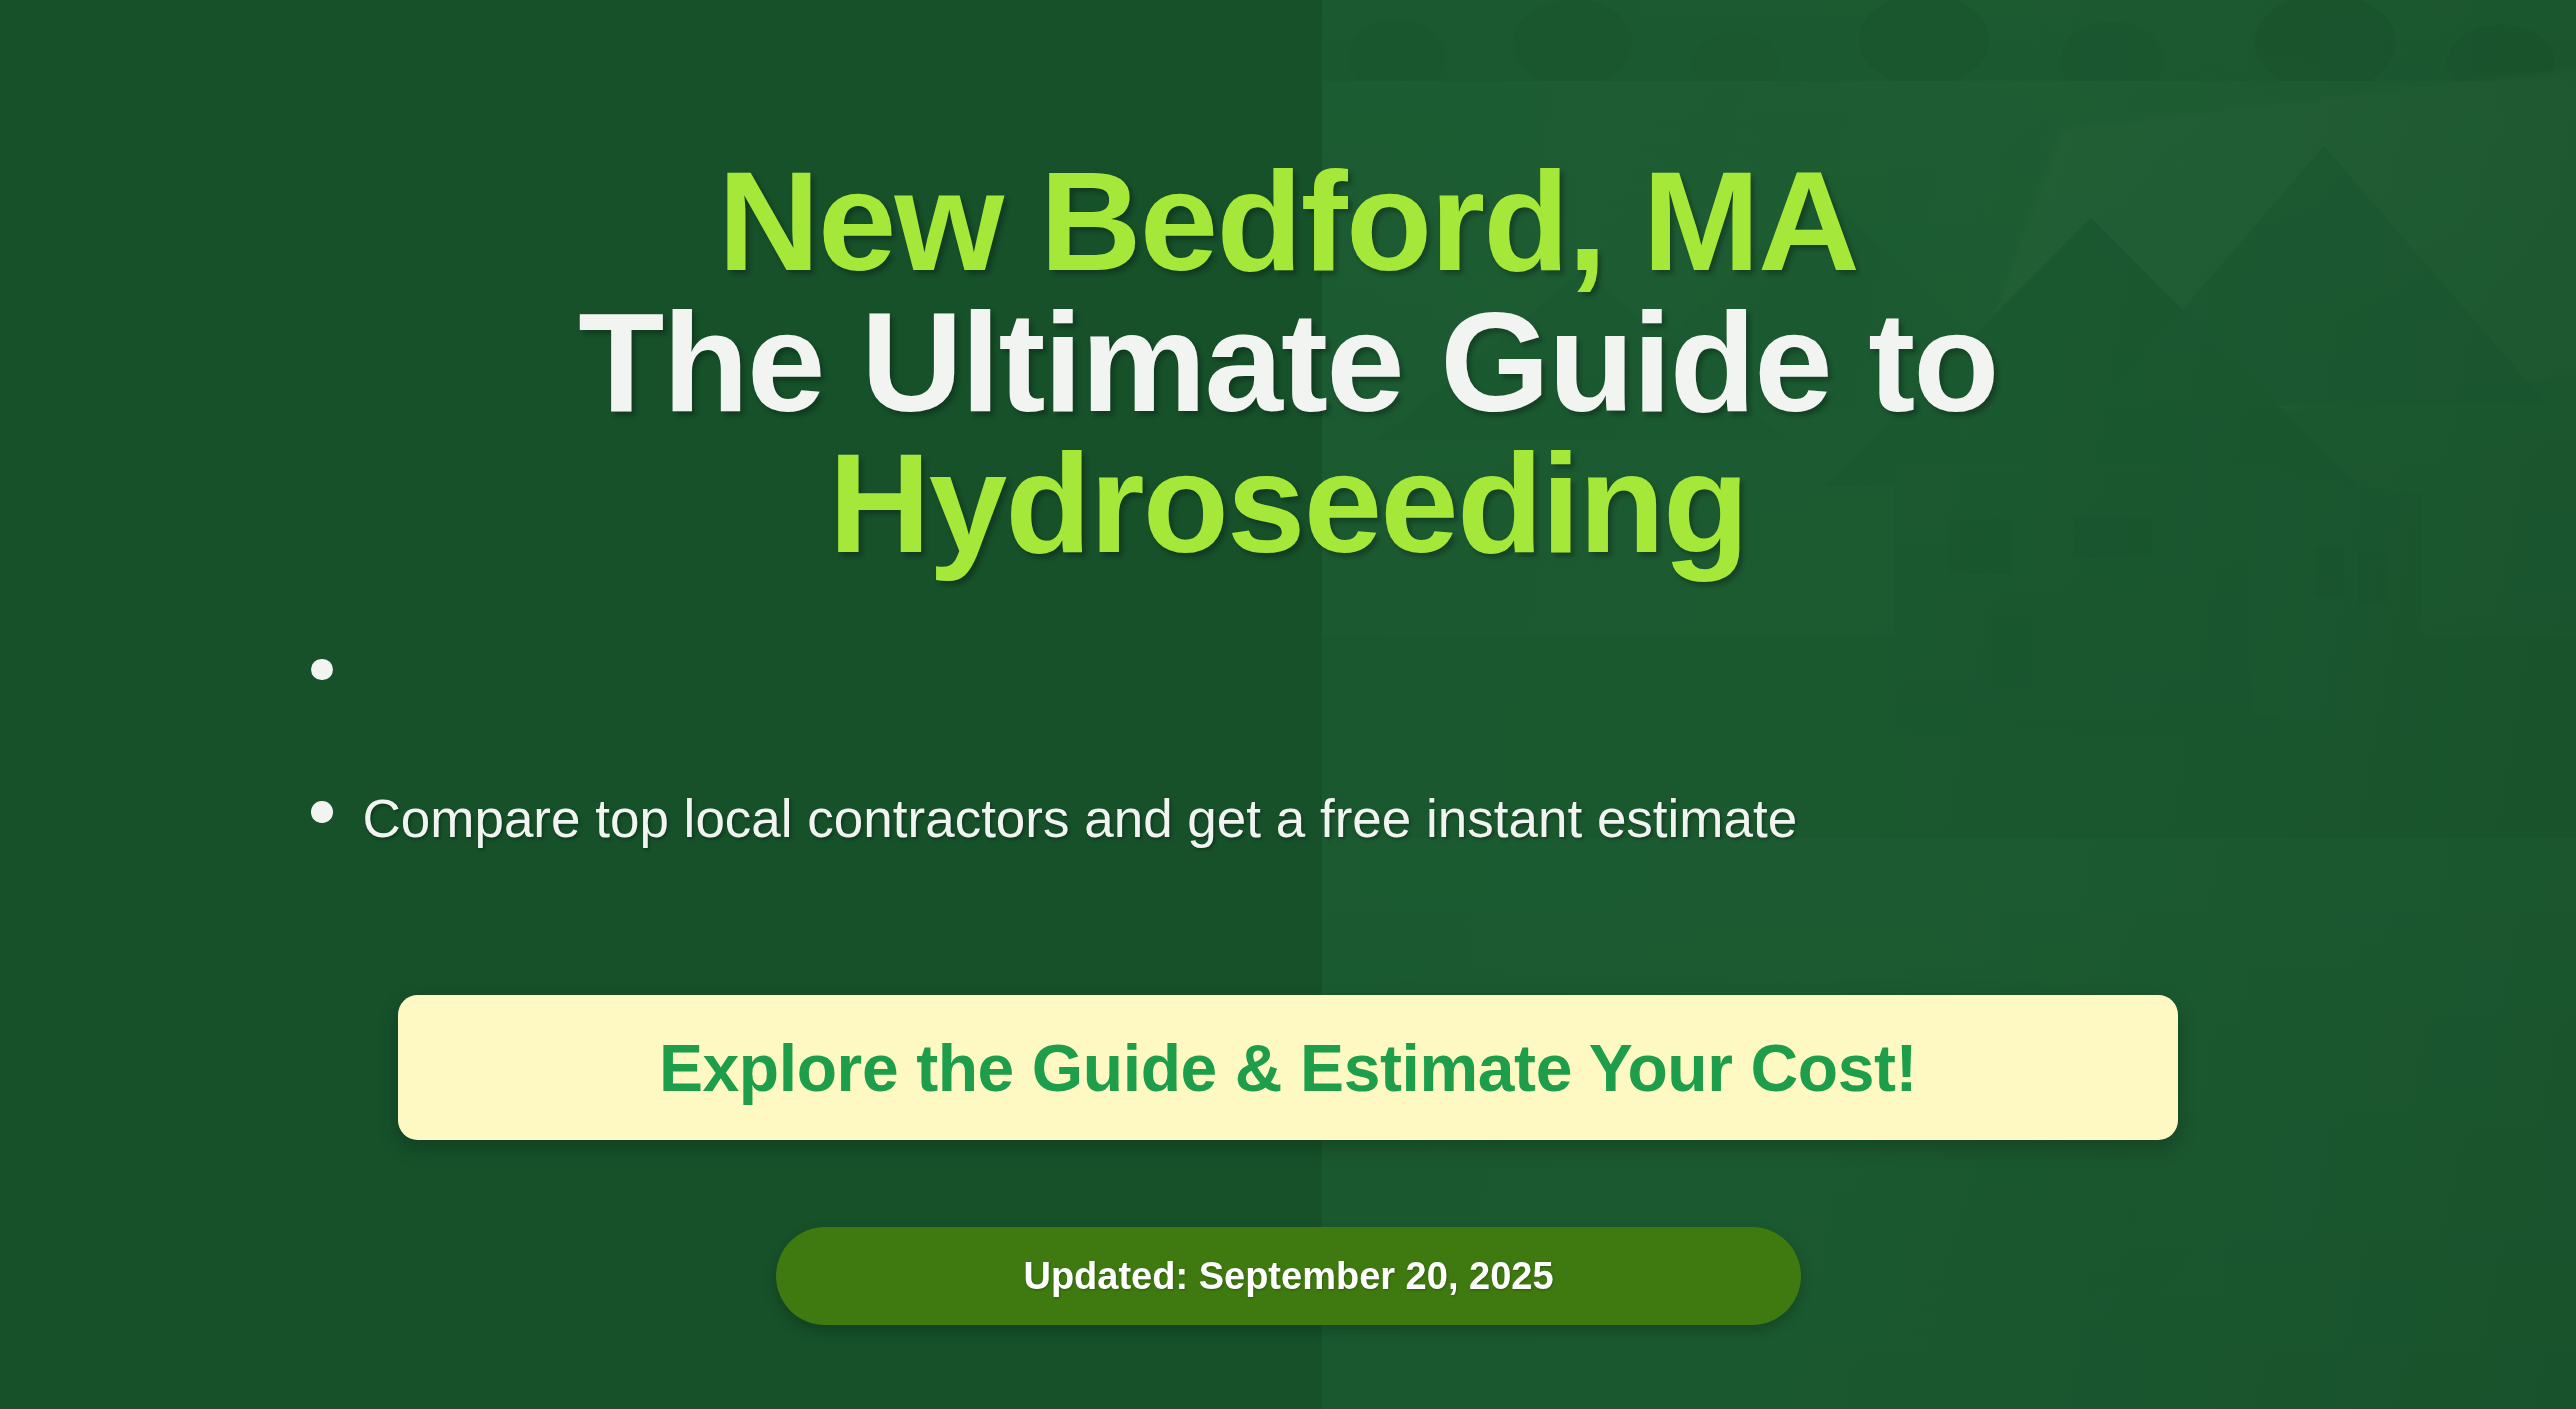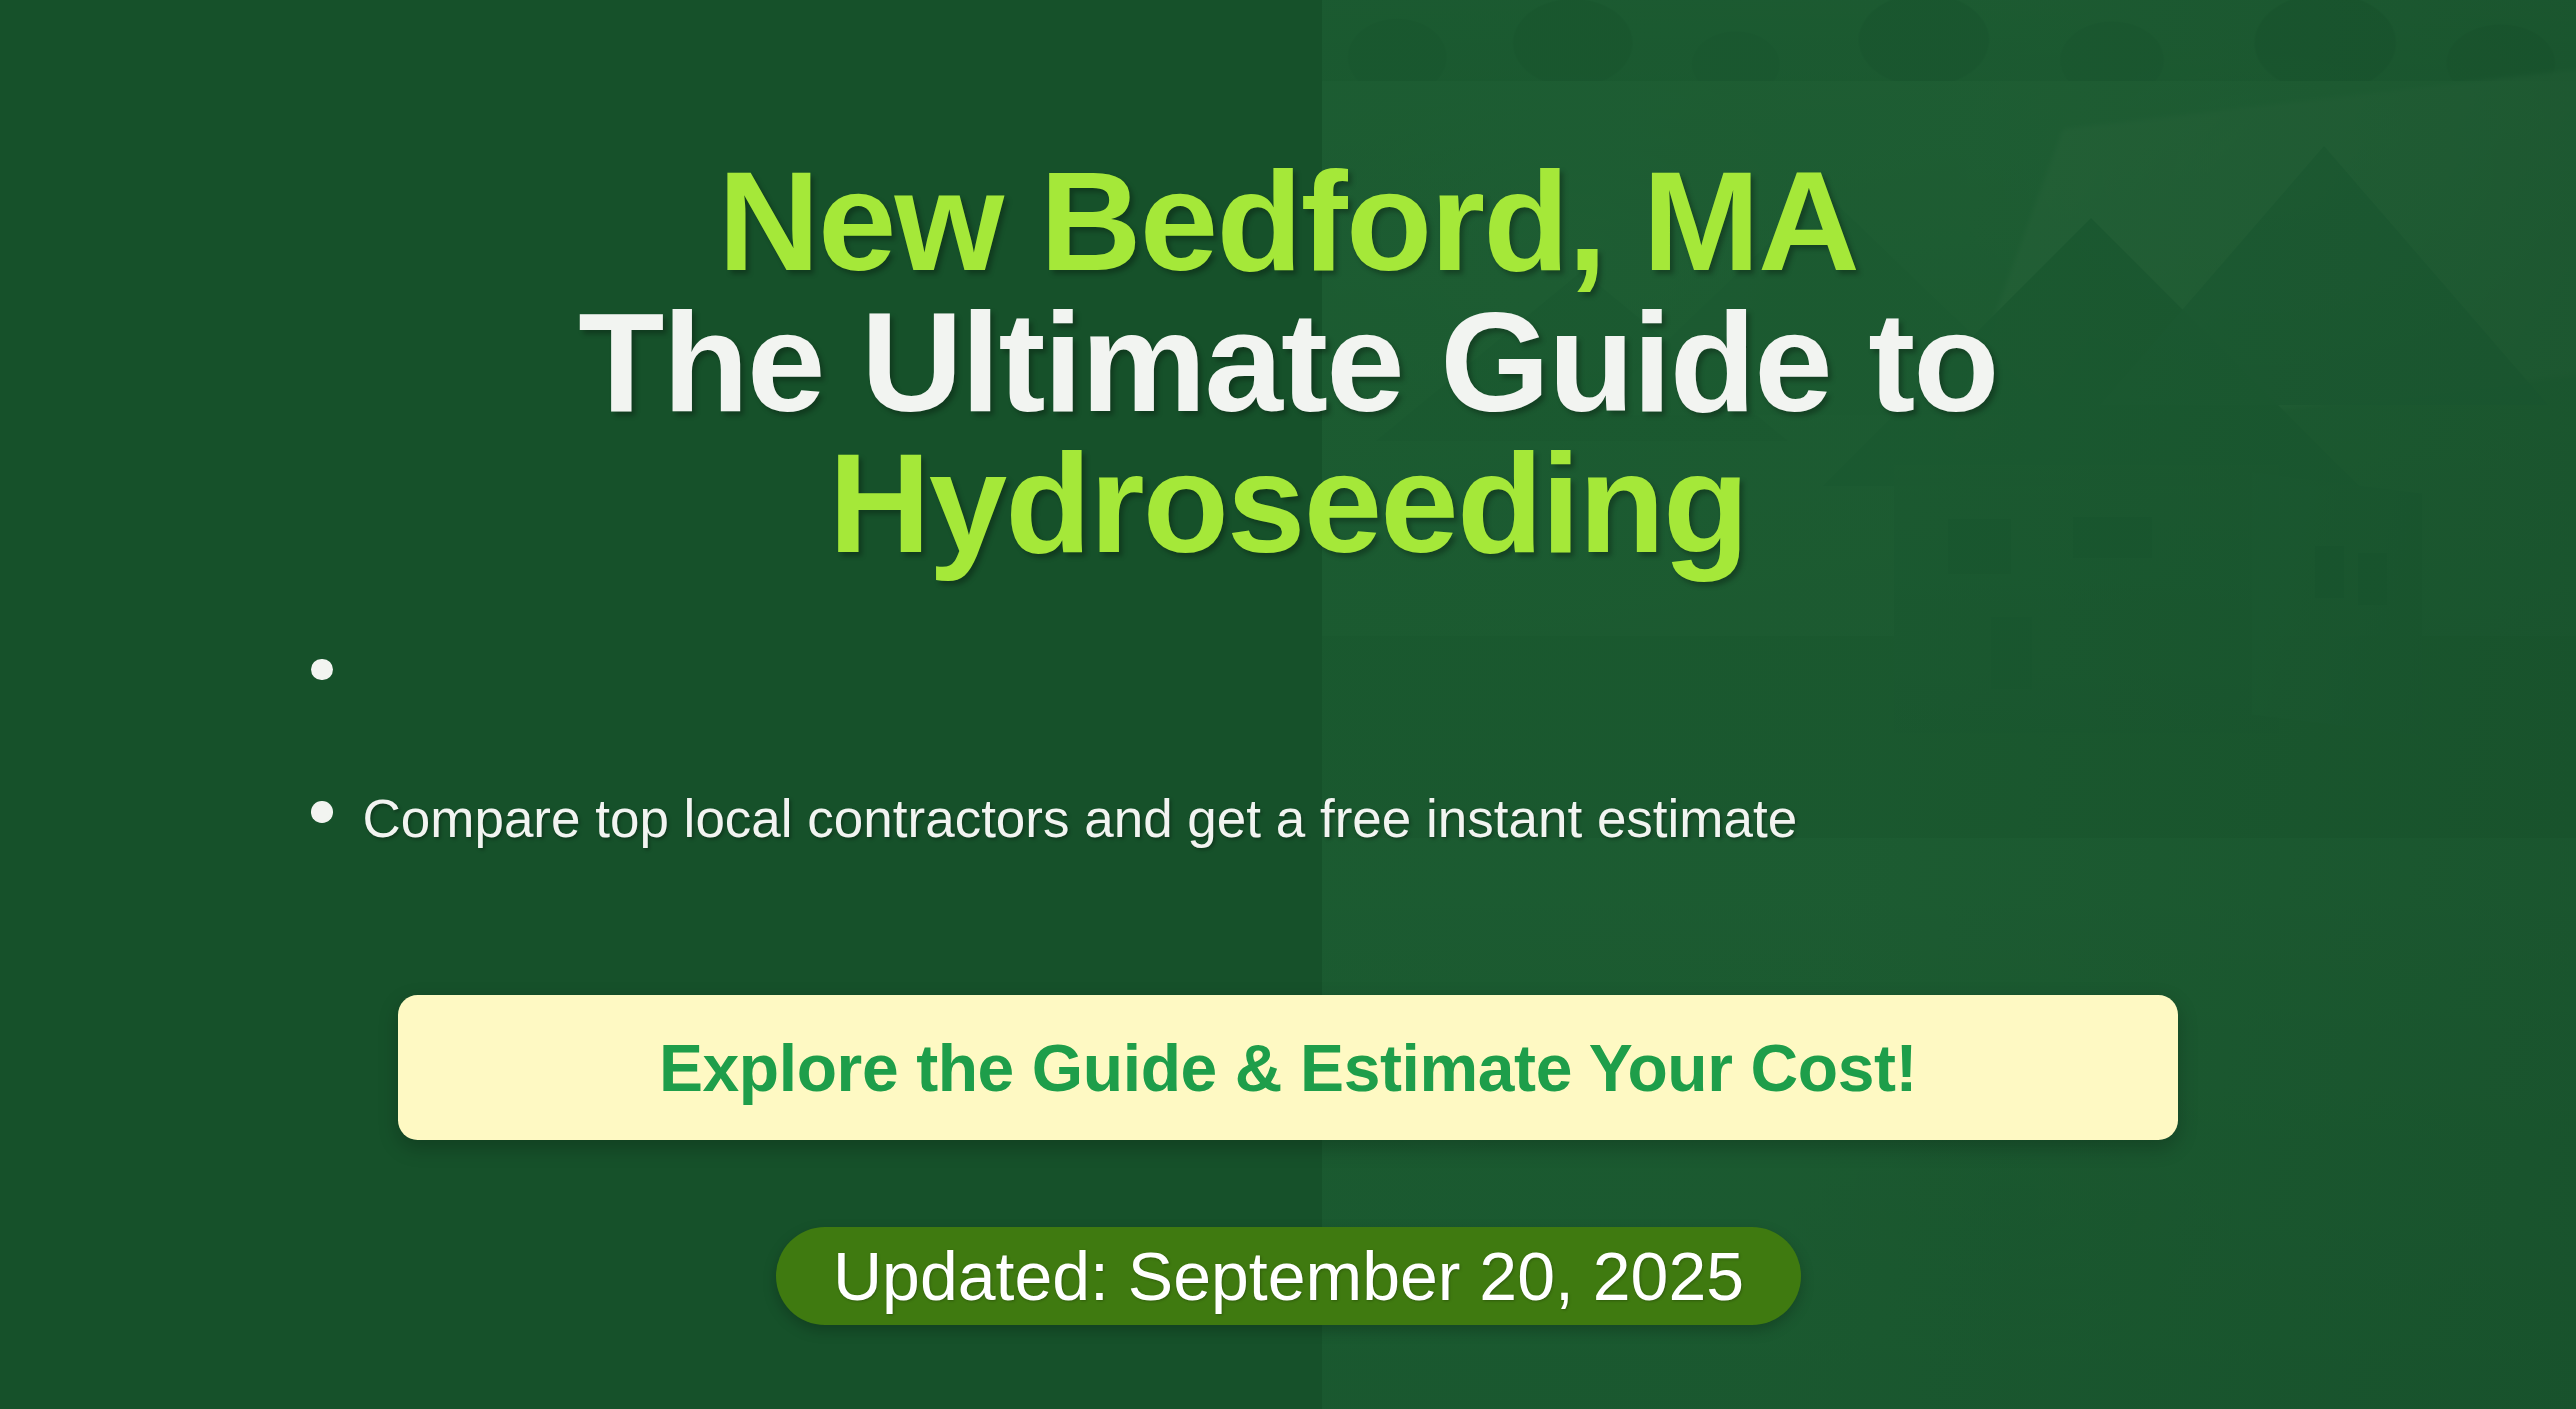--- a/index.html
+++ b/index.html
@@ -226,22 +226,22 @@
     height: 98px;
     background: #3f7a10;
     border-radius: 49px;
     display: flex;
     align-items: center;
     justify-content: center;
     box-shadow: 0 5.4px 14.3px rgba(0,0,0,0.22);
   }
   .badge-label {
     color: #ffffff;
-    font-size: 68px;
-    font-weight: normal;
+    font-size: 38px;
+    font-weight: bold;
     white-space: nowrap;
     text-shadow: 0.9px 0.9px 2.7px rgba(0,0,0,0.25);
   }
 </style>
 </head>
 <body>
 
 <div id="banner">
 
   <div class="photo-layer">

